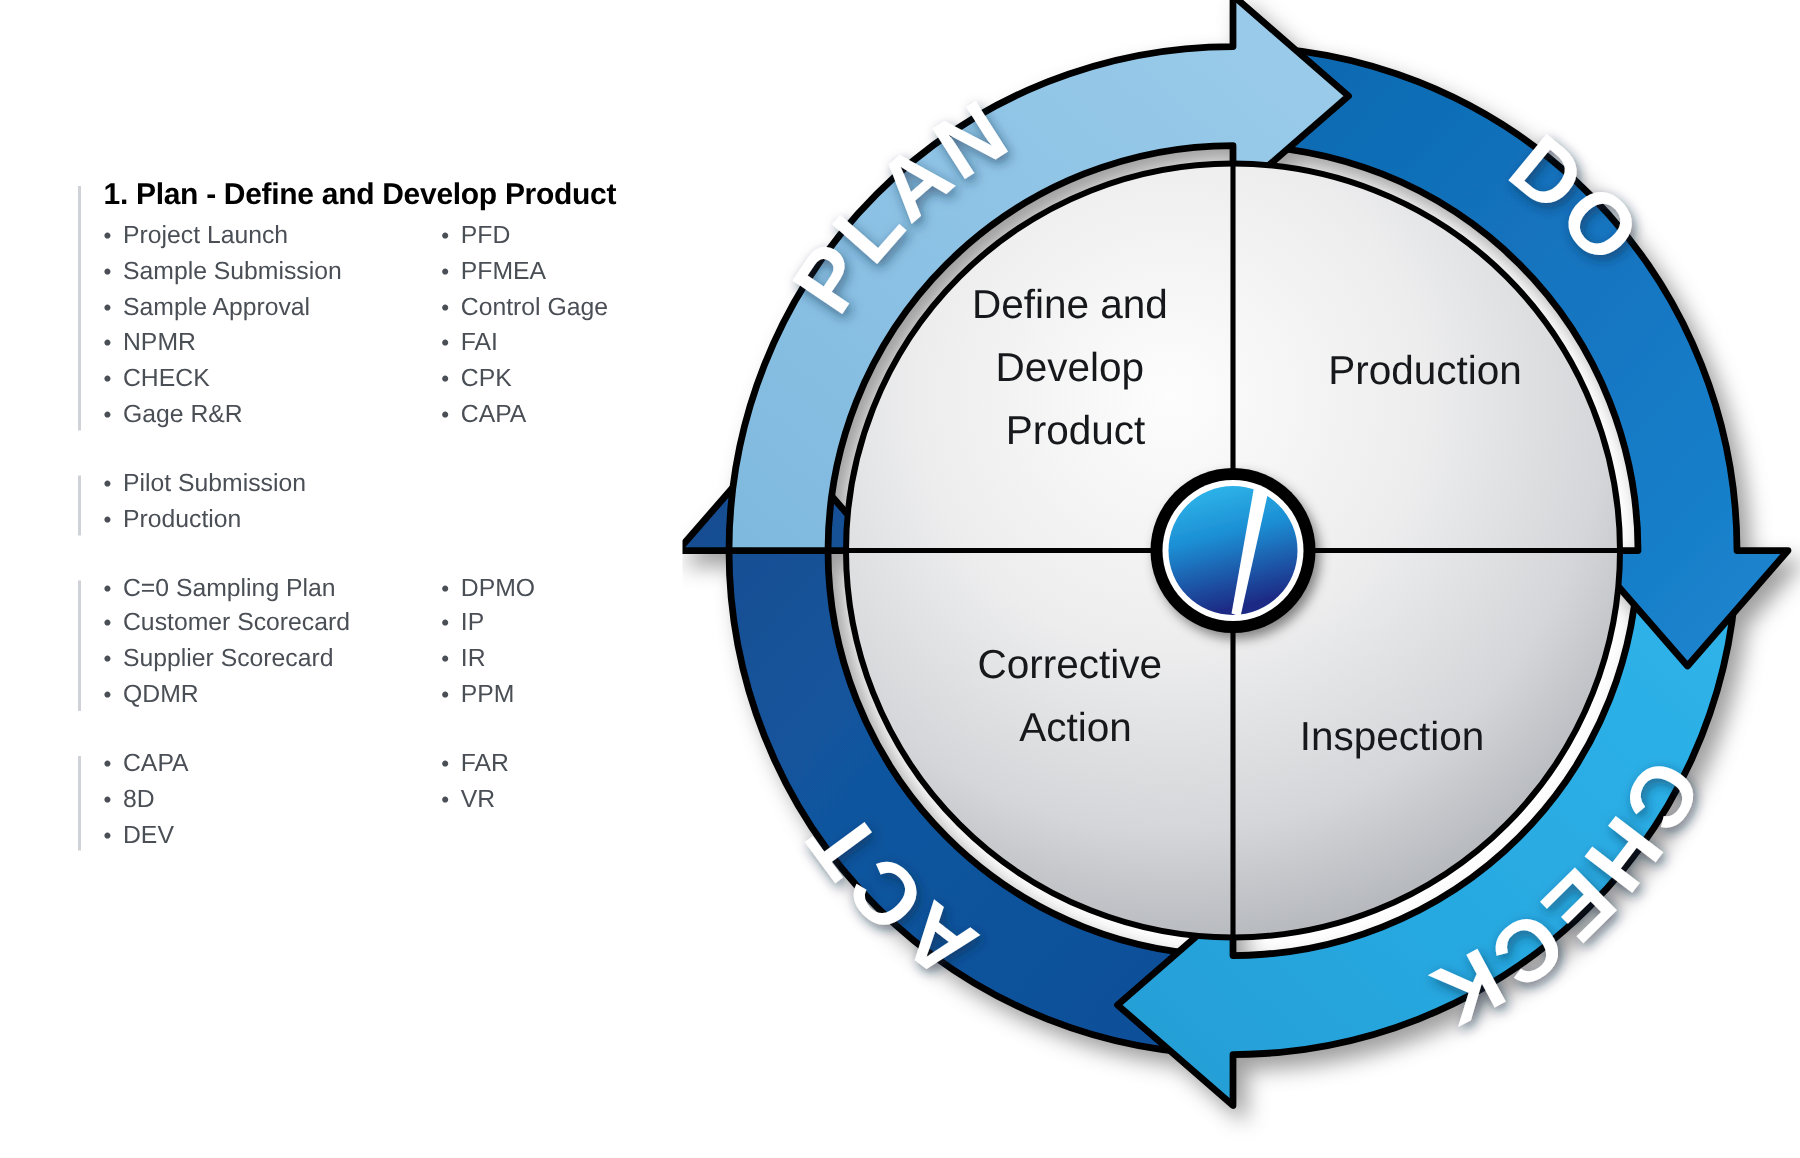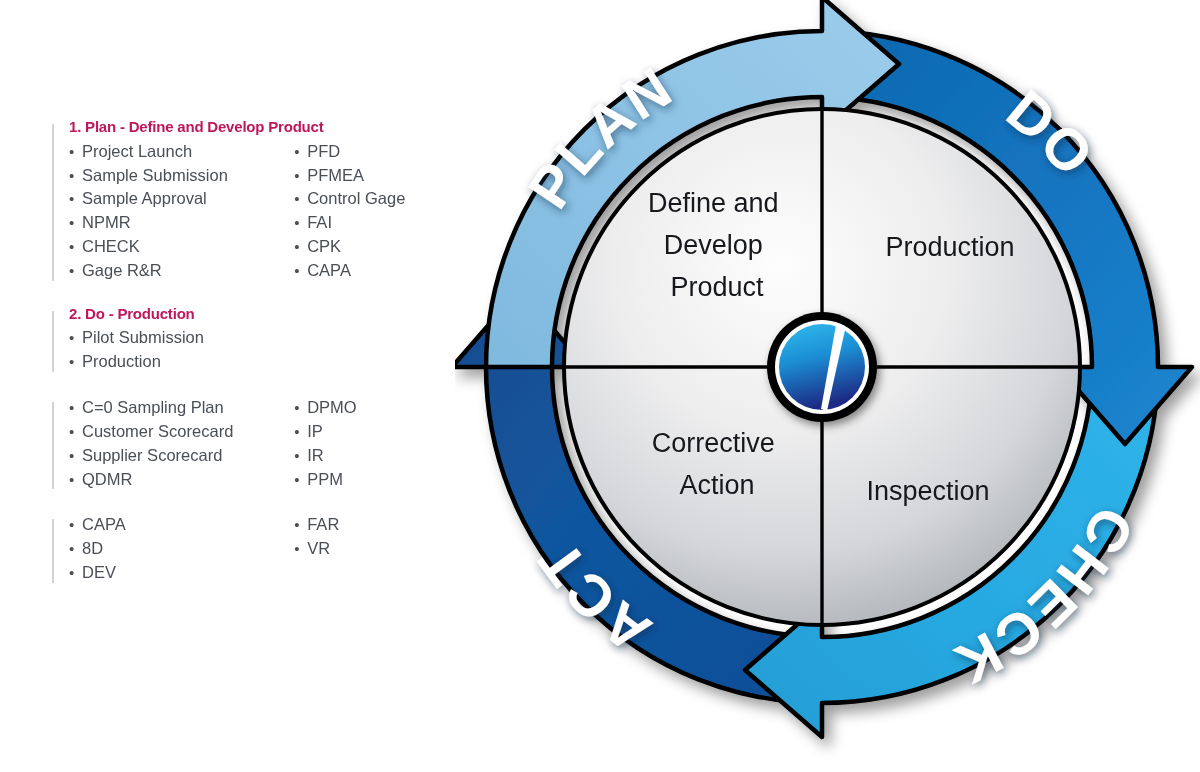--- a/index.html
+++ b/index.html
@@ -29,23 +29,23 @@
   }
   .section-rule {
     position: absolute;
     left: 0;
     top: 6px;
     bottom: 2px;
     width: 2px;
     background: #cfd3d8;
   }
   .section-title {
-    font-size: 15px;
+    font-size: 20px;
     font-weight: bold;
-    color: #be185d;
+    color: #000000;
     letter-spacing: -0.2px;
     margin: 0 0 3px 17px;
     line-height: 1.25;
     white-space: nowrap;
   }
   .cols {
     display: flex;
     margin-left: 17px;
   }
   .col {
@@ -151,21 +151,20 @@
           </div>
           <div class="bullet-item">
             <span class="bullet-dot">•</span>
             <span>CAPA</span>
           </div>
         </div>
       </div>
     </div>
     <div class="section">
       <div class="section-rule"></div>
-      <div class="section-title">2. Do - Production</div>
       <div class="cols">
         <div class="col c1">
           <div class="bullet-item">
             <span class="bullet-dot">•</span>
             <span>Pilot Submission</span>
           </div>
           <div class="bullet-item">
             <span class="bullet-dot">•</span>
             <span>Production</span>
           </div>

